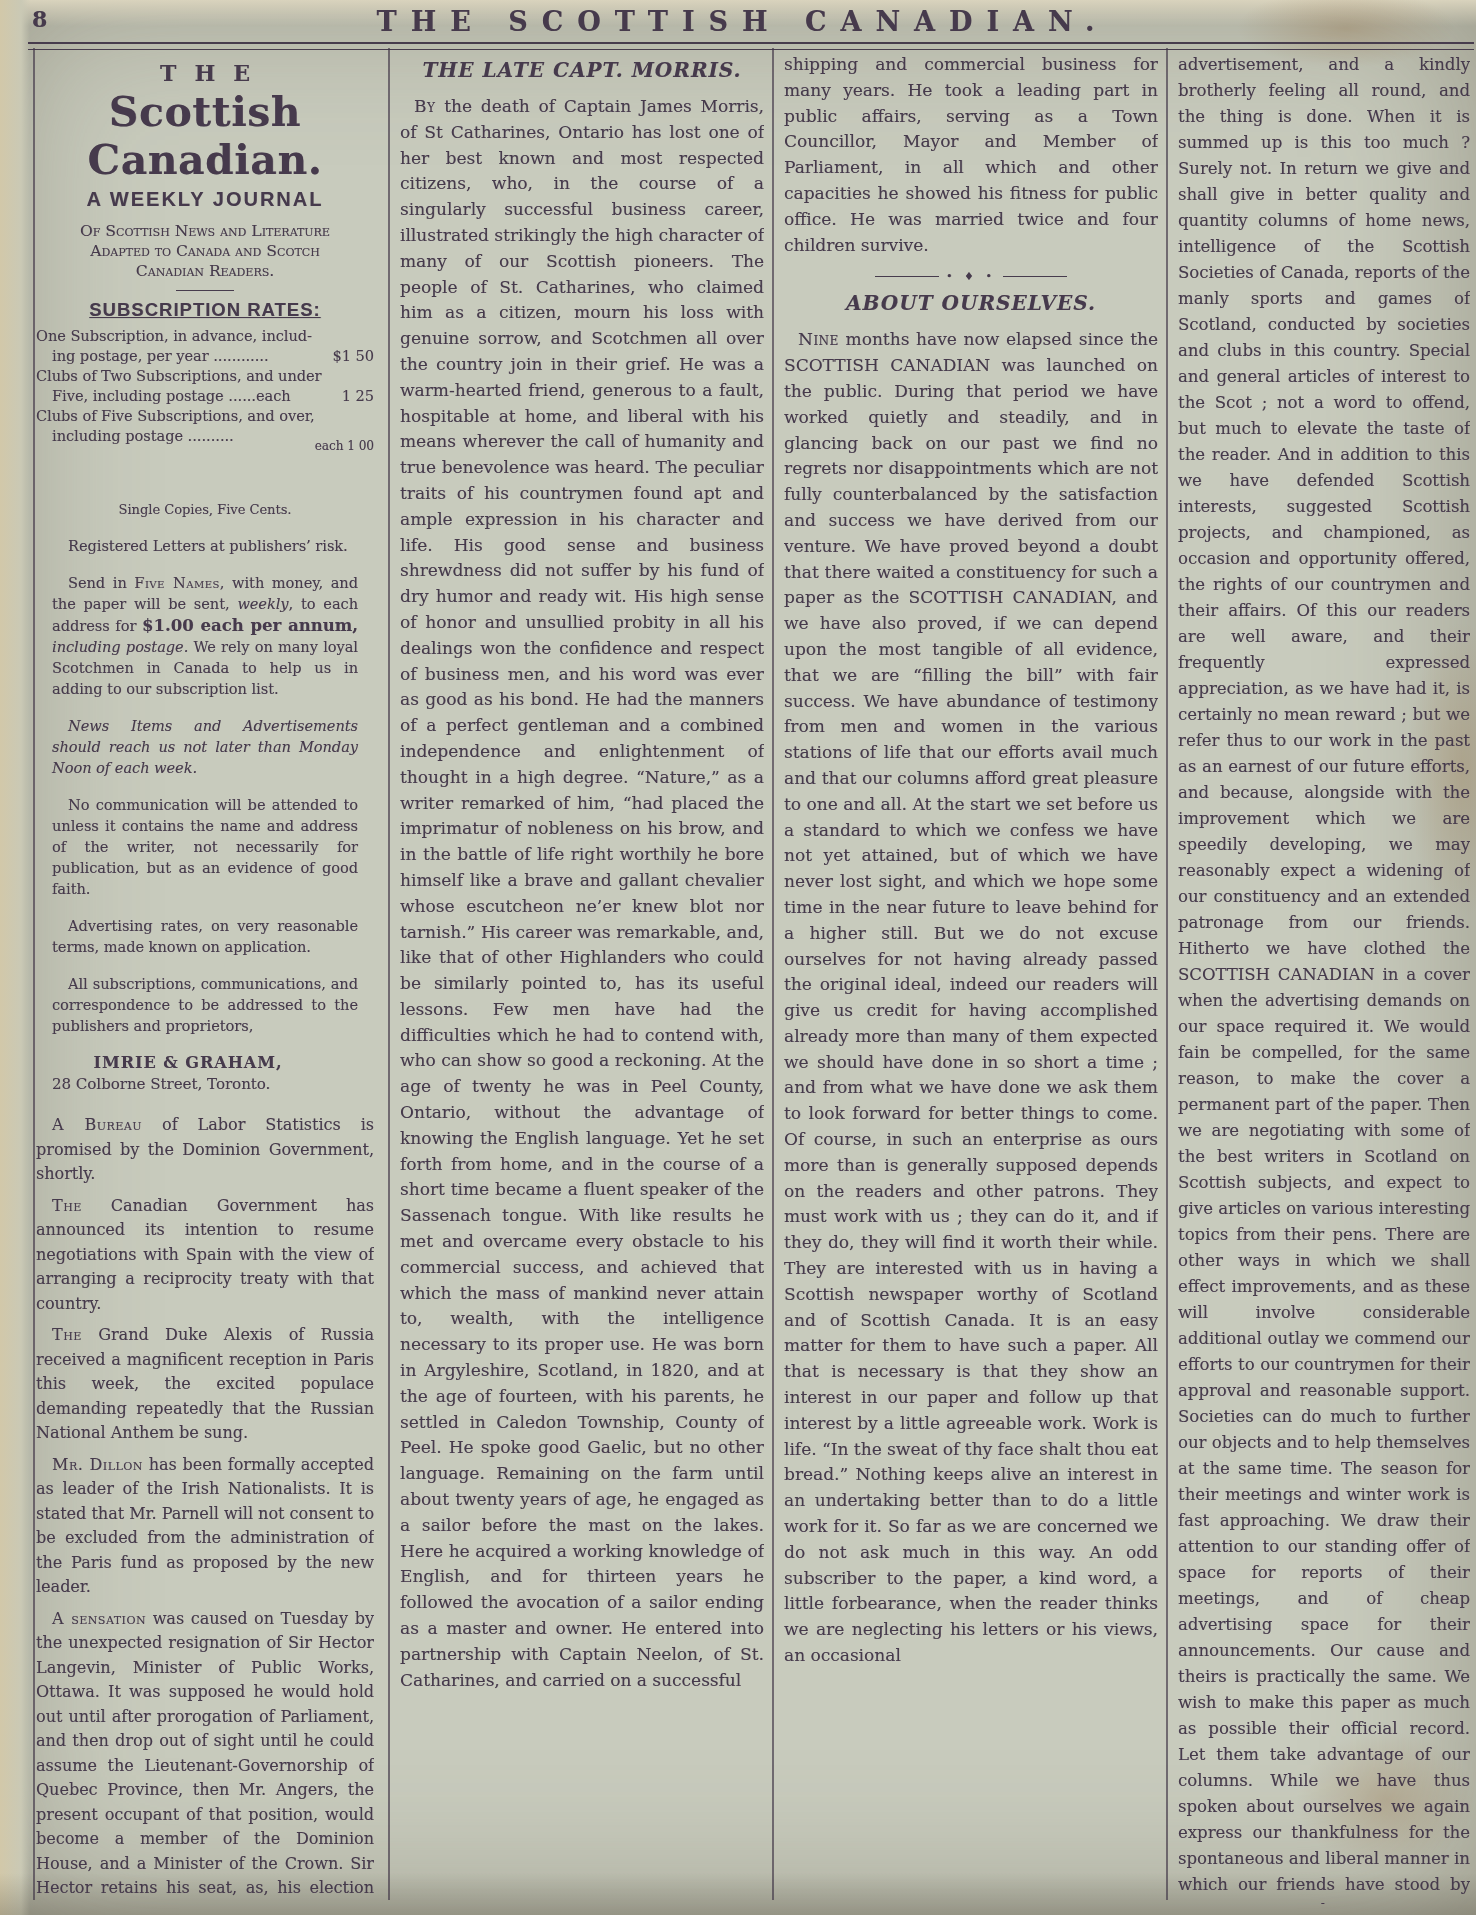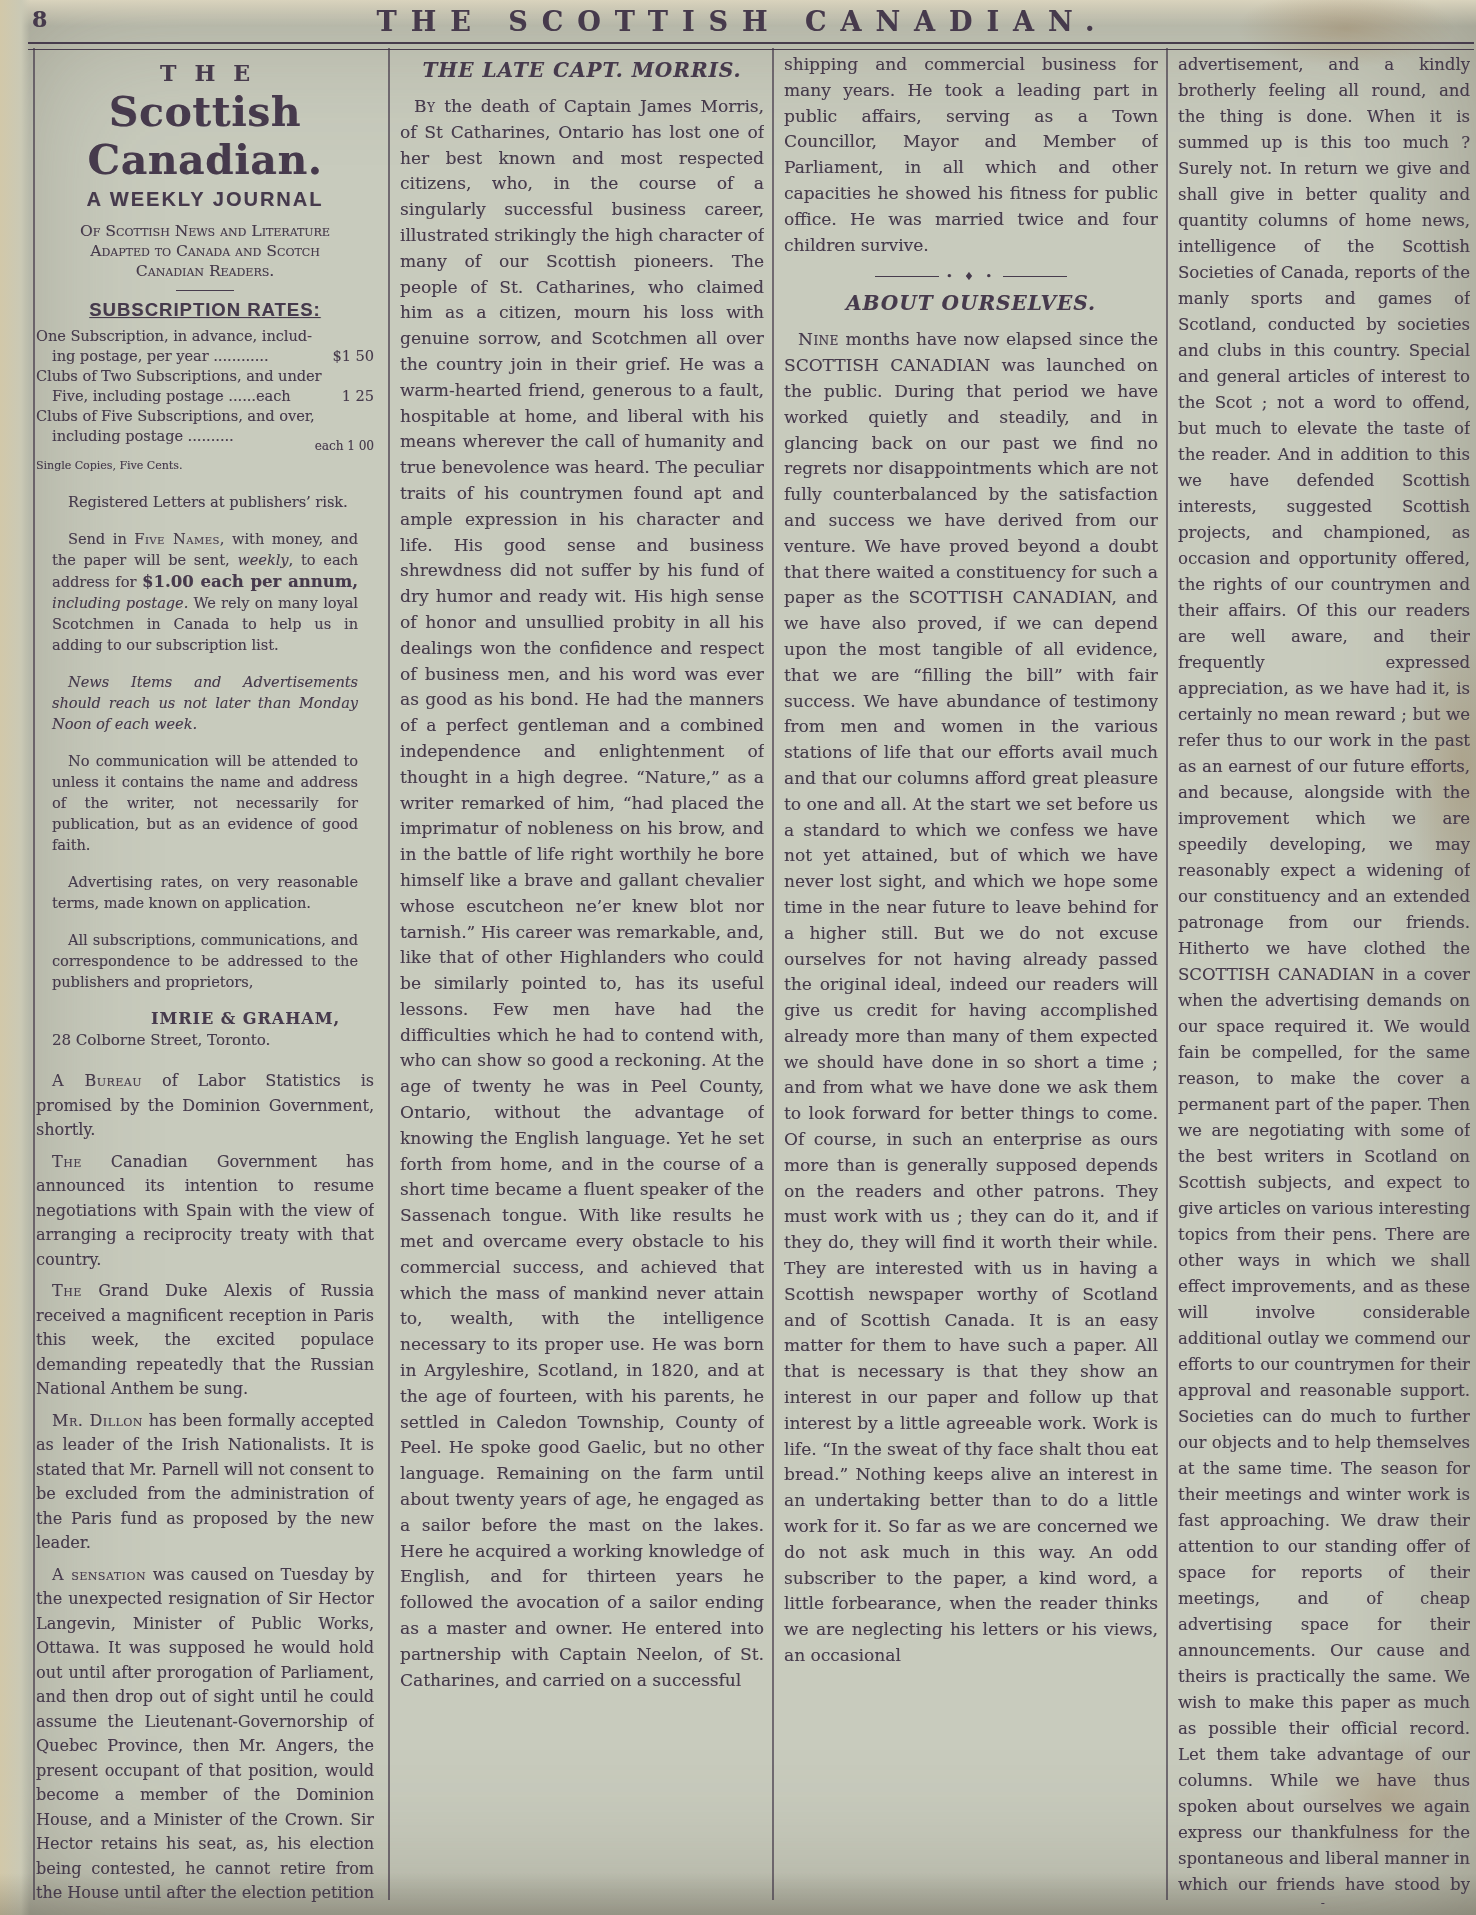--- a/index.html
+++ b/index.html
@@ -48,28 +48,28 @@
              font-size:20px; letter-spacing:2px; margin:2px 0 10px; }
   .m-tag   { text-align:center; font-variant:small-caps; font-size:15.5px; line-height:20px; margin:0; }
   .m-pub   { font-size:15px; line-height:22px; text-indent:18px; margin:8px 0 0; text-align:justify; }
   .short-rule { width:58px; border-top:1.5px solid #473c4d; margin:9px auto 8px; }
   .sub-head { text-align:center; font-family:"Liberation Sans",sans-serif; font-weight:bold;
               font-size:18.5px; letter-spacing:1px; margin:0 0 5px;text-decoration:underline; }
 
   .rate-line { display:flex; justify-content:space-between; font-size:14.5px; line-height:20px; }
   .rate-line.ind .t { padding-left:16px; }
   .rate-line.big .price { font-weight:normal; font-size:12px;margin-top:10px; }
-  .rate-center { text-align:left; font-size:11px; line-height:20px; }
+  .rate-center { text-align:center; font-size:13px; line-height:20px;margin-top:44px; }
 
   .notice { font-size:14.5px; line-height:21px; text-indent:16px; text-align:justify; margin:16px; }
   .notice.it { font-style:italic; }
   .sc   { font-variant:small-caps; letter-spacing:.5px; }
   .it   { font-style:italic; }
   .bld  { font-weight:bold; font-size:16.5px; }
-  .firm { text-align:right; padding-right:34px; font-size:16px; font-weight:bold;
+  .firm { text-align:center; padding-right:34px; font-size:16px; font-weight:bold;
           letter-spacing:1px; margin:6px 0 0; }
   .addr { font-size:15px; padding-left:16px; margin:3px 0 20px; }
 
   .d-rule { border-top:2px solid #473c4d; border-bottom:1px solid #473c4d; height:4px; margin:0; }
   .dateline { font-size:22.5px; letter-spacing:1.5px; margin:7px 0; padding-left:10px; }
   .date-block { margin:4px 0 12px; }
 
   
   .article-head { font-style:italic; font-weight:bold; text-align:center; font-size:20px;
                   letter-spacing:1px; margin:6px 0 12px; }

